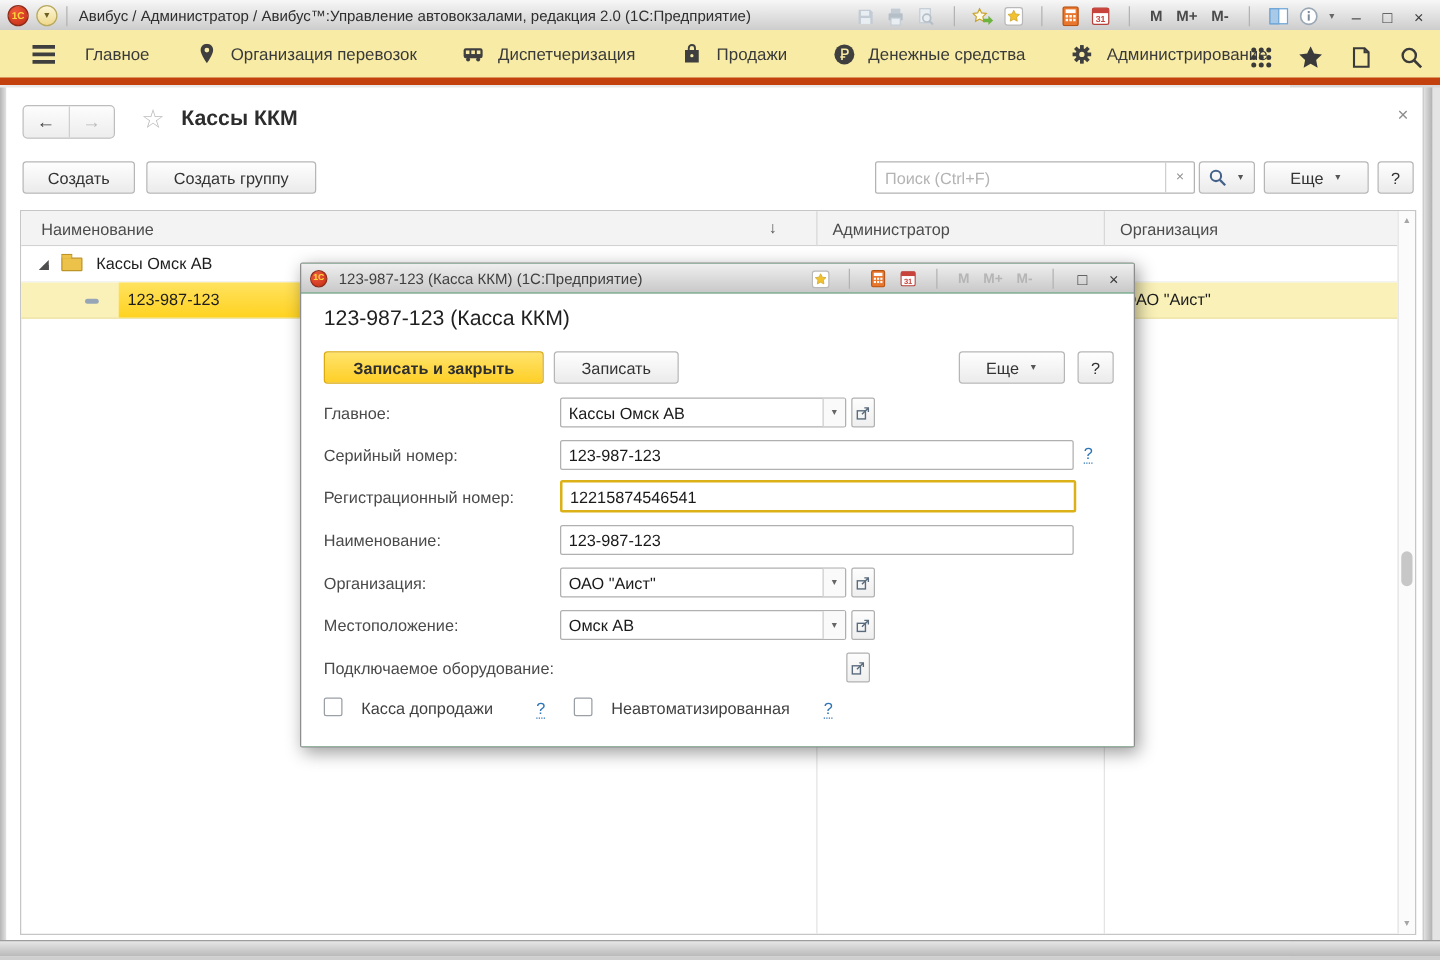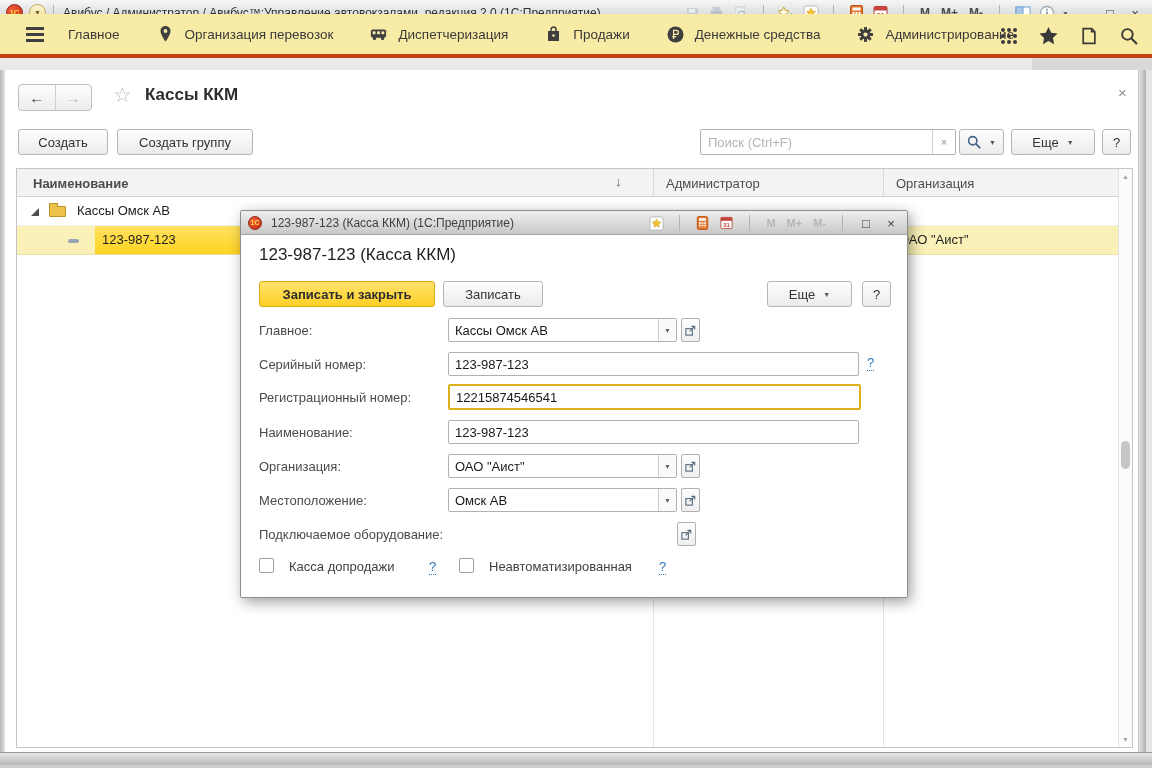--- a/index.html
+++ b/index.html
@@ -20,22 +20,22 @@
     font-size:7px; display:flex; align-items:center; justify-content:center; }
   .tb-sep { width:1px; height:16px; background:#b3b3b3; margin:0 7px; }
   .win-title { font-size:12px; color:#2e2e2e; margin-left:2px; white-space:nowrap; }
   .tb-icons { position:absolute; right:8px; top:0; height:26px; display:flex; align-items:center; gap:7px; }
   .tb-ic { width:17px; height:17px; display:flex; align-items:center; justify-content:center; }
   .mem { font-size:12px; font-weight:bold; color:#4a4a4a; padding:0 2px; }
   .mem.dis { color:#b5b5b5; font-weight:bold; }
   .winctl { font-size:13px; color:#3c3c3c; width:18px; text-align:center; }
 
   
-  .menubar { position:absolute; left:0; top:14px; width:1152px; height:44px;
-    background:#f7eba5; border-bottom:4px solid #c2410c; display:flex; align-items:center;text-align:right; }
+  .menubar { position:absolute; left:0; top:24px; width:1152px; height:44px;
+    background:#f7eba5; border-bottom:6px solid #c2410c; display:flex; align-items:center;text-align:right; }
   .burger { margin-left:26px; margin-right:24px; display:flex; flex-direction:column; gap:3px; }
   .burger i { display:block; width:18px; height:3px; background:#3f3f3f; }
   .mitem { display:flex; align-items:center; gap:11px; margin-right:37px; font-size:13.5px; color:#3a3a3a; white-space:nowrap; }
   .micon { width:17px; height:17px; display:flex; align-items:center; justify-content:center; }
   .menu-right { position:absolute; right:14px; top:0; height:44px; display:flex; align-items:center; gap:21px; }
   .mr-ic { width:19px; height:19px; display:flex; align-items:center; justify-content:center; color:#3a3a3a; }
 
   
   .frame-left  { position:absolute; left:0; top:70px; width:5px;  height:682px; background:linear-gradient(to right,#b6b6b6,#e2e2e2); }
   .frame-right { position:absolute; left:1138px; top:70px; width:8px; height:682px; background:linear-gradient(to right,#e2e2e2,#b0b0b0); border-left:1px solid #c9c9c9;}
@@ -349,21 +349,21 @@
     <div class="btn" style="position:absolute;left:1006px;top:59px;width:84px;">
       <span>Еще</span>
       <span class="dd">▼</span>
     </div>
     <div class="btn helpbtn" style="position:absolute;left:1097px;top:59px;">
       <span>?</span>
     </div>
 
     <div class="list">
       <div class="lheader">
-        <div class="hc" style="left:16px;font-weight:bold;">Наименование</div>
+        <div class="hc" style="left:16px;">Наименование</div>
         <div class="hc" style="left:649px;">Администратор</div>
         <div class="hc" style="left:879px;">Организация</div>
         <div class="sortmark">↓</div>
       </div>
       <div class="vline hd" style="left:636px;"></div>
       <div class="vline hd" style="left:866px;"></div>
       <div class="vline" style="left:636px;top:28px;"></div>
       <div class="vline" style="left:866px;top:28px;"></div>
 
       <div class="trow row-group">

